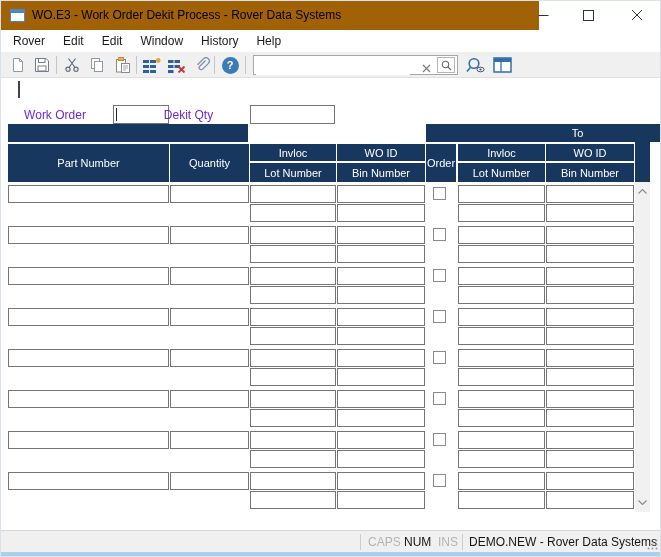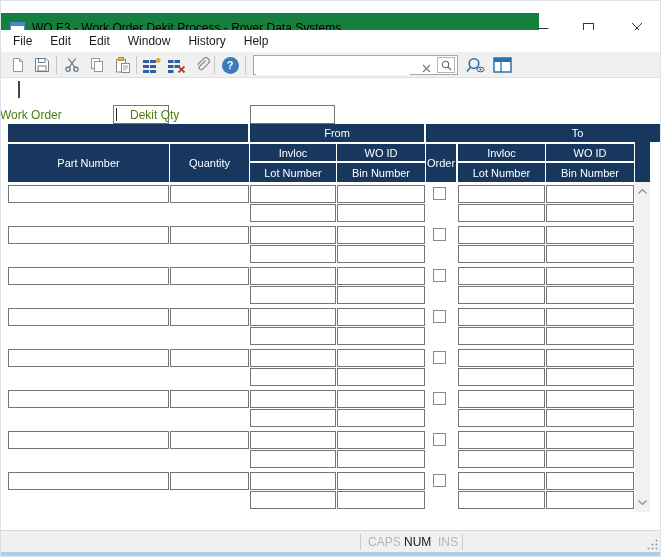--- a/index.html
+++ b/index.html
@@ -1,21 +1,21 @@
 <!DOCTYPE html>
 <html><head>
 <meta charset="utf-8">
 <style>
   html,body{margin:0;padding:0;background:#fff;}
   .window{position:relative;width:661px;height:557px;background:#fff;
     font-family:"Liberation Sans",sans-serif;overflow:hidden;}
   .window::after{content:"";position:absolute;inset:0;border:1px solid #d9e2ea;pointer-events:none;}
 
   
-  .titlebar{position:absolute;left:0;top:0;width:539px;height:30px;background:#15803d;margin-top:13px;}
+  .titlebar{position:absolute;left:0;top:0;width:539px;height:30px;background:#a16207;}
   .app-icon{position:absolute;left:10px;top:8px;}
   .title-text{position:absolute;left:32px;top:8px;font-size:12px;color:#000;white-space:nowrap;}
   .capbtn{position:absolute;top:0;height:30px;width:45px;display:flex;align-items:center;justify-content:center;}
   .capbtn.min{left:521px}.capbtn.max{left:566px}.capbtn.close{left:613px;width:48px}
 
   
   .menubar{position:absolute;left:0;top:30px;width:661px;height:22px;background:#fff;display:flex;align-items:center;padding-left:4px;box-sizing:border-box;}
   .menu-item{font-size:12px;color:#1a1a1a;padding:3px 9px;white-space:nowrap;}
 
   
@@ -23,21 +23,21 @@
   .tbtn{position:absolute;top:1px;width:24px;height:24px;display:flex;align-items:center;justify-content:center;}
   .tsep{position:absolute;top:4px;width:1px;height:18px;background:#c6c6c6;}
   .helpcirc{width:17px;height:17px;border-radius:50%;background:#3d7ab8;color:#fff;font-size:11px;font-weight:bold;display:flex;align-items:center;justify-content:center;}
   .searchbox{position:absolute;left:253px;top:3px;width:205px;height:20px;background:#fff;border:1px solid #a6a6a6;box-sizing:border-box;}
   .searchbox input{position:absolute;left:2px;top:1px;width:150px;height:16px;border:none;outline:none;font-size:12px;font-family:"Liberation Sans",sans-serif;}
   .sb-clear{position:absolute;right:26px;top:3px;}
   .sb-go{position:absolute;right:2px;top:1px;width:18px;height:16px;border:1px solid #b5b5b5;box-sizing:border-box;display:flex;align-items:center;justify-content:center;background:#fff;}
 
   
   .stray-caret{position:absolute;left:18px;top:81px;width:2px;height:17px;background:#444;}
-  .fld-label{position:absolute;font-size:12px;color:#4d7c0f;text-align:left;}
+  .fld-label{position:absolute;font-size:12px;color:#6d28d9;text-align:center;}
   .fld{position:absolute;height:19px;border:1px solid #757575;box-sizing:border-box;font-size:12px;font-family:"Liberation Sans",sans-serif;padding:0 2px;outline:none;}
   .lbl-wo{left:0;top:108px;width:110px;}
   .inp-wo{left:113px;top:105px;width:56px;}
   .wo-caret{position:absolute;left:116px;top:108px;width:1px;height:13px;background:#222;}
   .lbl-dq{left:130px;top:108px;width:117px;}
   .inp-dq{left:250px;top:105px;width:85px;}
 
   
   .h{position:absolute;background:#17375e;color:#fff;font-size:11px;display:flex;align-items:center;justify-content:center;white-space:nowrap;}
   .hA   {left:8px;  top:124px;width:240px;height:18px;}
@@ -108,21 +108,21 @@
         </svg>
     </div>
     <div class="capbtn close">
       <svg width="12" height="12">
           <path d="M1 1 L11 11 M11 1 L1 11" stroke="#333" stroke-width="1" fill="none"></path>
         </svg>
     </div>
   </div>
 
   <div class="menubar">
-    <span class="menu-item">File</span>
+    <span class="menu-item">Rover</span>
     <span class="menu-item">Edit</span>
     <span class="menu-item">Edit</span>
     <span class="menu-item">Window</span>
     <span class="menu-item">History</span>
     <span class="menu-item">Help</span>
   </div>
 
   <div class="toolbar">
     <div class="tbtn" style="left:6px">
       <svg width="16" height="16">
@@ -227,21 +227,20 @@
   </div>
 
   <div class="stray-caret"></div>
   <div class="fld-label lbl-wo">Work Order</div>
   <input class="fld inp-wo" value="" style="">
   <div class="wo-caret"></div>
   <div class="fld-label lbl-dq">Dekit Qty</div>
   <input class="fld inp-dq" value="" style="">
 
   <div class="h hA"></div>
-  <div class="h hFrom">From</div>
   <div class="h hST"></div>
   <div class="h hTo">To</div>
   <div class="h hCap"></div>
   <div class="h hPart">Part Number</div>
   <div class="h hQty">Quantity</div>
   <div class="h hShort">Order</div>
   <div class="h hFInv">Invloc</div>
   <div class="h hFWo">WO ID</div>
   <div class="h hTInv">Invloc</div>
   <div class="h hTWo">WO ID</div>
@@ -376,20 +375,21 @@
         </svg>
     </div>
   </div>
 
   <div class="statusbar">
     <div class="ssep" style="left:360px"></div>
     <span class="sitem dim" style="left:368px">CAPS</span>
     <span class="sitem dark" style="left:404px">NUM</span>
     <span class="sitem dim" style="left:438px">INS</span>
     <div class="ssep" style="left:462px"></div>
+    <span class="sitem dark" style="left:469px">DEMO.NEW - Rover Data Systems</span>
     <span class="grip">
       <svg width="11" height="11">
           <g fill="#9b9b9b">
             <circle cx="9.5" cy="1.5" r="1"></circle>
             <circle cx="5.5" cy="5.5" r="1"></circle>
             <circle cx="9.5" cy="5.5" r="1"></circle>
             <circle cx="1.5" cy="9.5" r="1"></circle>
             <circle cx="5.5" cy="9.5" r="1"></circle>
             <circle cx="9.5" cy="9.5" r="1"></circle>
           </g>

